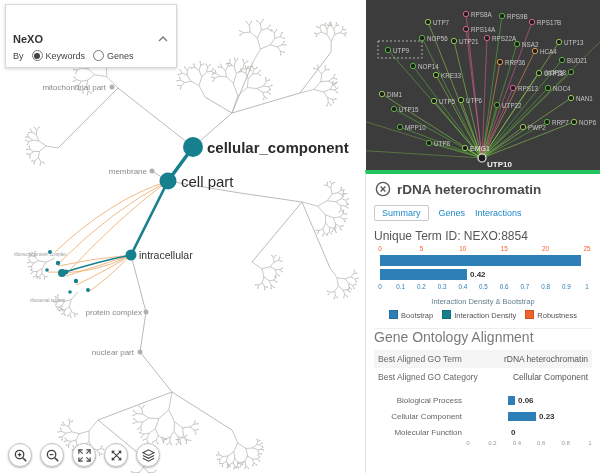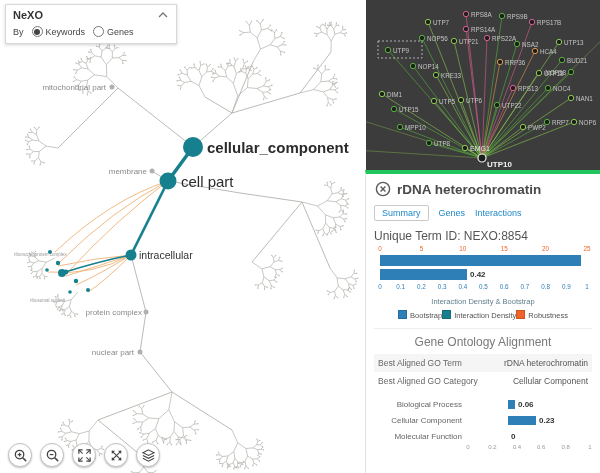--- a/index.html
+++ b/index.html
@@ -8,21 +8,21 @@
   svg text{font-family:"Liberation Sans","DejaVu Sans",sans-serif;}
 
   
   #tree-svg{position:absolute;left:0;top:0;}
 
   
   #search-panel{position:absolute;left:5px;top:4px;width:172px;background:#fff;
     border:1px solid #d8d8d8;box-shadow:0 1px 3px rgba(0,0,0,.18);
     padding:4px 7px 6px;box-sizing:border-box;}
   .sp-head{display:flex;justify-content:space-between;align-items:center;
-    font-size:11px;font-weight:bold;color:#333;}
+    font-size:11px;font-weight:bold;color:#333;margin-top:24px;}
   .sp-input-row{display:flex;align-items:center;gap:3px;margin-top:3px;}
   #search-panel input{flex:1;min-width:0;border:1px solid #ccc;border-radius:3px;
     font-size:8.5px;padding:3px 4px;color:#333;outline:none;
     font-family:"Liberation Sans","DejaVu Sans",sans-serif;}
   #search-panel input::placeholder{color:#b3b3b3;}
   .icon-btn{background:none;border:none;padding:1px;cursor:pointer;display:flex;align-items:center;}
   .sp-radio-row{display:flex;align-items:center;gap:8px;margin-top:5px;font-size:9px;color:#444;}
   .sp-radio-row label{display:flex;align-items:center;cursor:pointer;}
   .radio{width:9px;height:9px;border:1px solid #777;border-radius:50%;display:inline-block;
     position:relative;margin-right:3px;flex:none;}
@@ -50,24 +50,24 @@
   .tab{cursor:pointer;}
   .tab.active{border:1px solid #c9c9c9;border-radius:2px;padding:2px 7px;}
   .term-id{margin-top:8px;font-size:12px;color:#555;}
   .chart-title{text-align:center;font-size:8.5px;color:#9a9a9a;margin-top:6px;}
   .axisrow{position:relative;height:8px;font-size:6.3px;margin-top:2px;}
   .axisrow span{position:absolute;top:0;transform:translateX(-50%);}
   .rrow{height:14px;display:flex;align-items:center;}
   .rbar{height:11px;display:inline-block;flex:none;}
   .rlabel{font-size:8px;color:#333;margin-left:3px;font-weight:bold;}
   .axis-label{text-align:center;font-size:7.5px;color:#5f7d8c;margin-top:6px;}
-  #rlegend{display:flex;justify-content:center;margin-top:4px;font-size:7.5px;color:#555;}
+  #rlegend{display:flex;justify-content:center;gap:9px;margin-top:4px;font-size:7.5px;color:#555;}
   #rlegend i{display:inline-block;width:7px;height:7px;margin-right:3px;vertical-align:-1px;
     border:1px solid rgba(0,0,0,.15);}
-  .section-h{font-size:12px;color:#7a7a7a;margin-top:8px;padding-top:6px;border-top:1px solid #eee;text-align:center;}
+  .section-h{font-size:14px;color:#7a7a7a;margin-top:8px;border-top:1px solid #eee;}
   .gtable{margin-top:5px;font-size:8.5px;}
   .grow{display:flex;justify-content:space-between;padding:4px 4px;}
   .grow:nth-child(odd){background:#f5f5f5;}
   .gl{color:#666;} .gv{color:#555;}
   #alignment-chart{margin-top:6px;}
   .arow{display:flex;align-items:center;height:16px;}
   .acat{width:88px;text-align:right;font-size:8px;color:#666;padding-right:14px;flex:none;}
   .abarwrap{position:relative;display:flex;align-items:center;height:10px;padding-left:32px;}
   .abar{height:9px;display:inline-block;flex:none;}
   .aval{font-size:8px;color:#333;margin-left:3px;font-weight:bold;}

